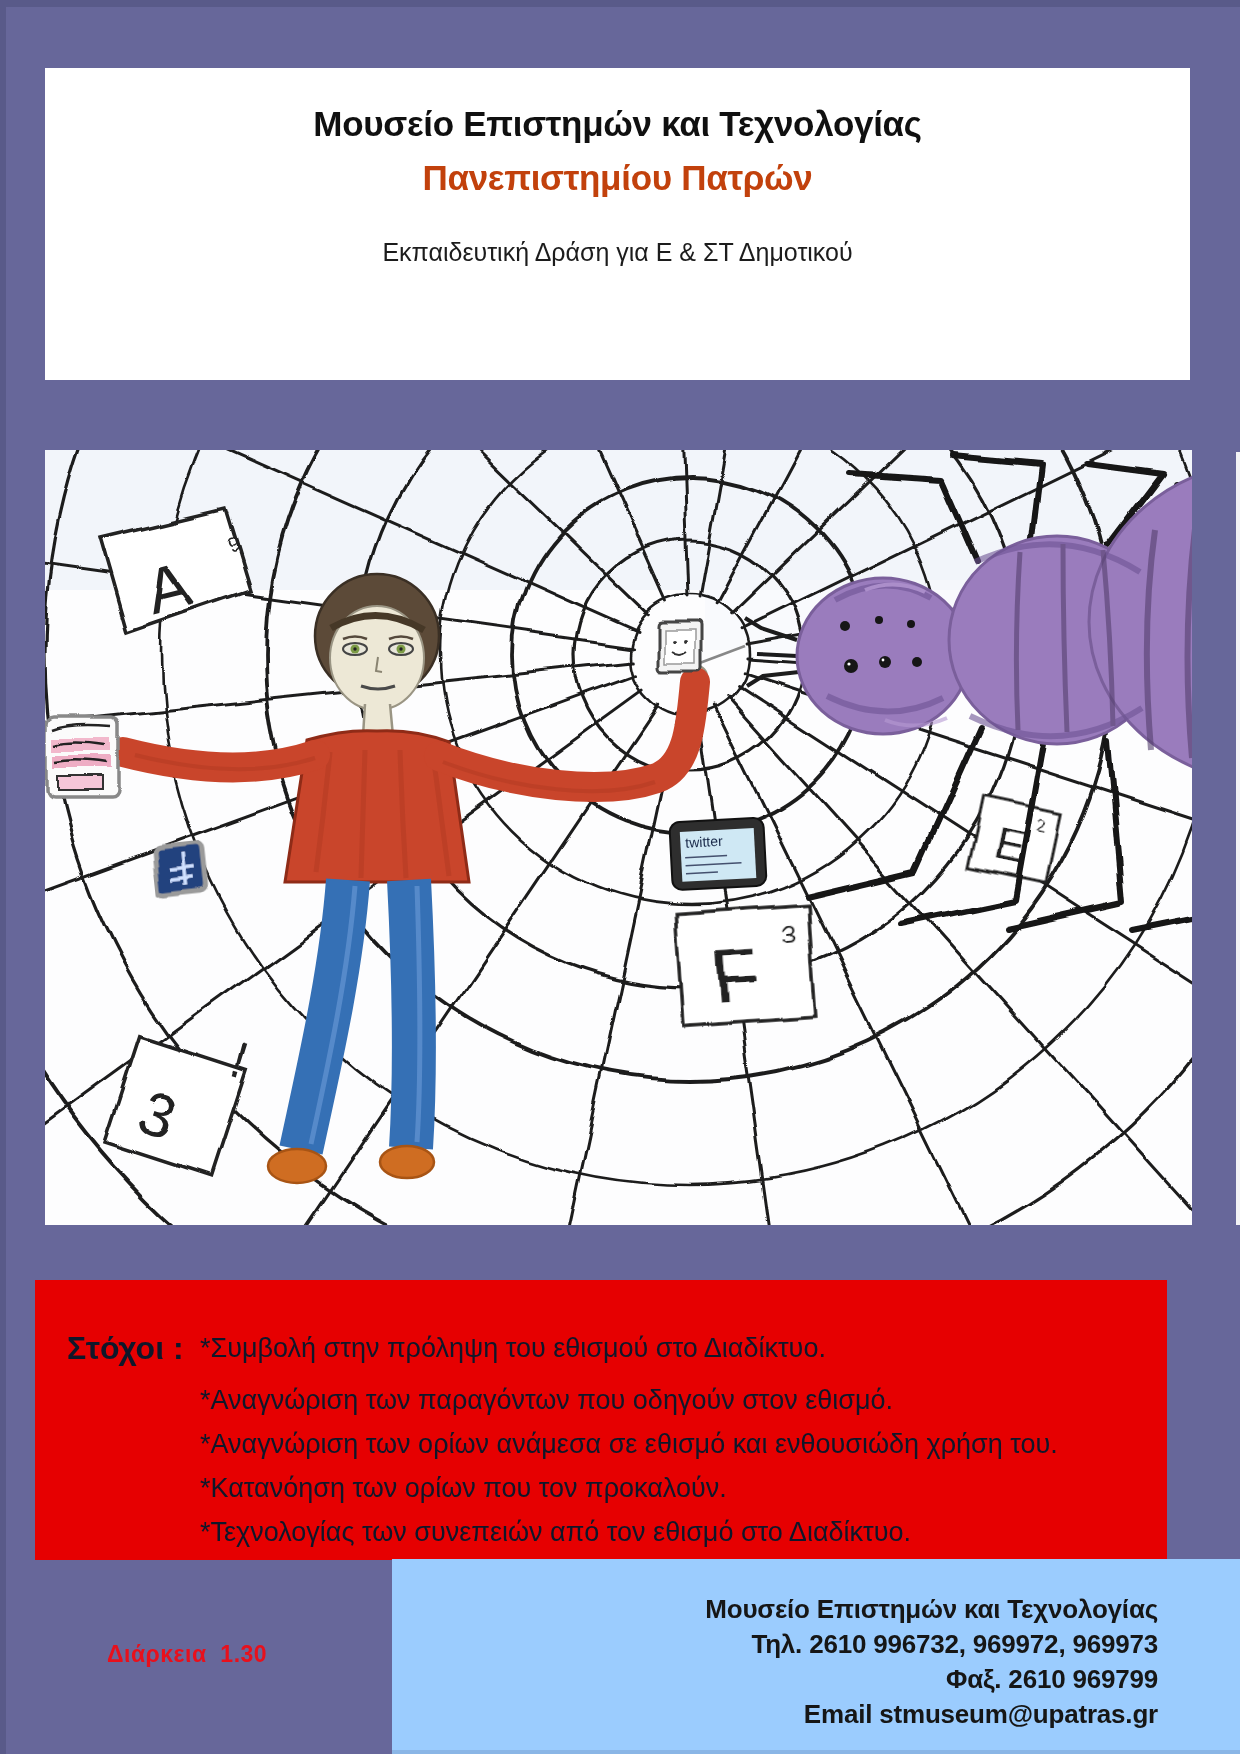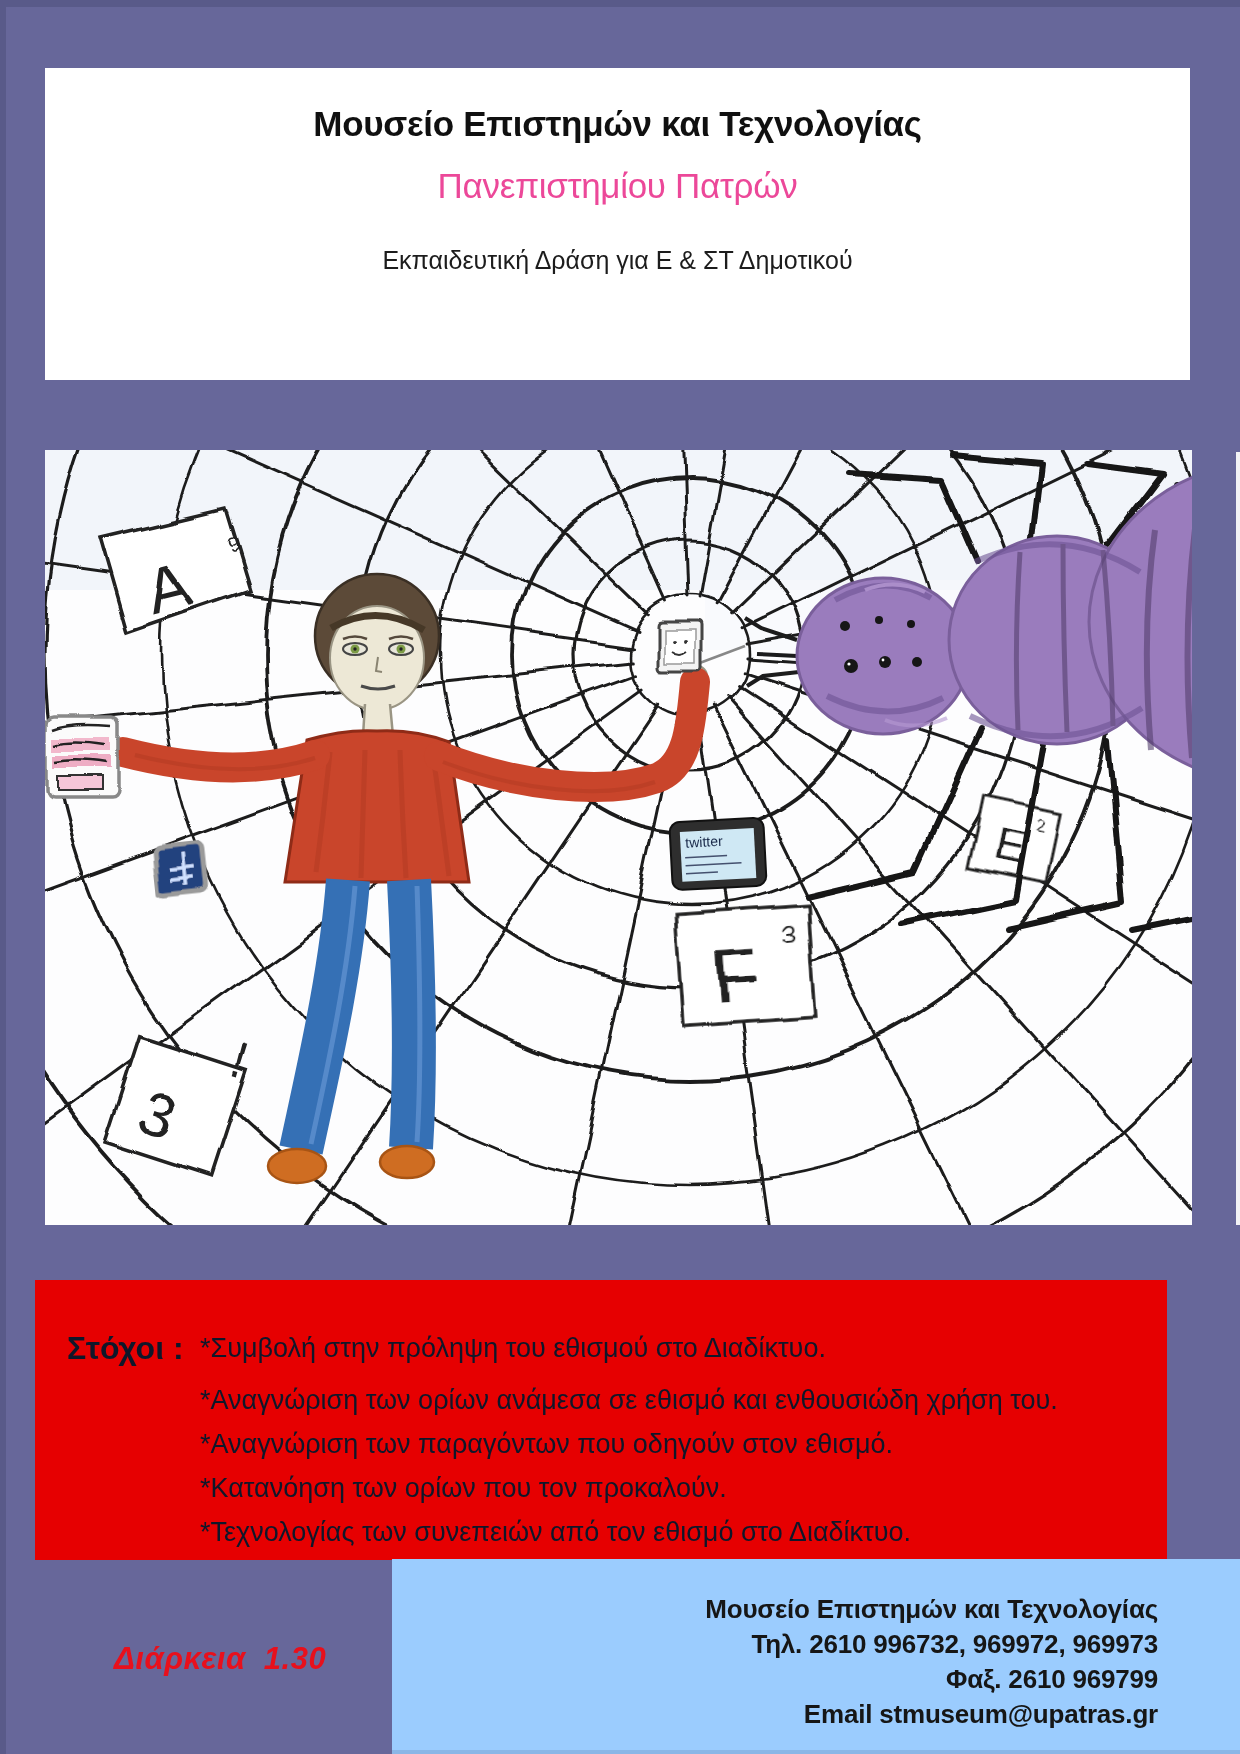--- a/index.html
+++ b/index.html
@@ -6,21 +6,21 @@
   html,body{margin:0;padding:0;background:#4a4a6e;}
   .page{position:relative;width:1240px;height:1754px;background:#67679A;
         font-family:"Liberation Sans",sans-serif;overflow:hidden;}
   .edge-top{position:absolute;left:0;top:0;width:100%;height:7px;background:#595A89;}
   .edge-left{position:absolute;left:0;top:0;width:6px;height:100%;background:#595A89;}
 
   .header-box{position:absolute;left:45px;top:68px;width:1145px;height:312px;background:#FFFFFF;
               display:flex;flex-direction:column;align-items:center;text-align:center;
               padding-top:36px;box-sizing:border-box;}
   .t1{font-size:35px;font-weight:bold;color:#101010;letter-spacing:-0.3px;}
-  .t2{margin-top:22px;font-size:35px;font-weight:normal;color:#ec4899;letter-spacing:-0.3px;}
+  .t2{margin-top:14px;font-size:35px;font-weight:bold;color:#c2410c;letter-spacing:-0.3px;}
   .sub{margin-top:40px;font-size:25px;color:#1c1c1c;}
   .redtitle{margin-top:23px;font-size:41px;font-weight:bold;color:#EE1313;letter-spacing:0.2px;}
 
   .art{position:absolute;left:45px;top:450px;width:1147px;height:775px;background:#fdfdfe;}
   .art svg{display:block;width:100%;height:100%;}
   .sliver{position:absolute;right:0;top:452px;width:4px;height:773px;background:#f2f2f5;}
 
   .objectives{position:absolute;left:35px;top:1280px;width:1132px;height:280px;background:#E60001;
               color:#0f172a;display:flex;align-items:flex-start;
               padding:46px 18px 0 32px;box-sizing:border-box;}
@@ -28,22 +28,22 @@
   .obj-items{font-size:27px;}
   .obj-item{line-height:44px;}
   .obj-item.first{margin-bottom:8px;}
 
   .contact{position:absolute;left:392px;top:1559px;width:848px;height:195px;background:#9BCCFE;
            box-sizing:border-box;padding:33px 82px 0 0;text-align:right;
            color:#161616;font-weight:bold;}
   .contact div{font-size:26px;line-height:35px;letter-spacing:-0.2px;}
   .contact-strip{position:absolute;left:392px;bottom:0;width:848px;height:4px;background:#8ab6e6;}
 
-  .duration{position:absolute;left:114px;top:1641px;font-size:31px;font-weight:bold;
-            color:#E8101C;white-space:pre;letter-spacing:0.5px;font-style:italic;}
+  .duration{position:absolute;left:107px;top:1641px;font-size:23px;font-weight:bold;
+            color:#E8101C;white-space:pre;letter-spacing:0.5px;}
 </style>
 </head>
 <body>
 
 <div class="page">
   <div class="edge-top"></div>
   <div class="edge-left"></div>
 
   <div class="header-box">
     <div class="t1">Μουσείο Επιστημών και Τεχνολογίας</div>
@@ -218,22 +218,22 @@
       </g>
     </svg>
   </div>
 
   <div class="sliver"></div>
 
   <div class="objectives">
     <div class="obj-heading">Στόχοι :</div>
     <div class="obj-items">
       <div class="obj-item first">*Συμβολή στην πρόληψη του εθισμού στο Διαδίκτυο.</div>
+      <div class="obj-item">*Αναγνώριση των παραγόντων που οδηγούν στον εθισμό.</div>
       <div class="obj-item">*Αναγνώριση των ορίων ανάμεσα σε εθισμό και ενθουσιώδη χρήση του.</div>
-      <div class="obj-item">*Αναγνώριση των παραγόντων που οδηγούν στον εθισμό.</div>
       <div class="obj-item">*Κατανόηση των ορίων που τον προκαλούν.</div>
       <div class="obj-item">*Τεχνολογίας των συνεπειών από τον εθισμό στο Διαδίκτυο.</div>
     </div>
   </div>
 
   <div class="duration">Διάρκεια  1.30</div>
 
   <div class="contact">
     <div>Μουσείο Επιστημών και Τεχνολογίας</div>
     <div>Τηλ. 2610 996732, 969972, 969973</div>

